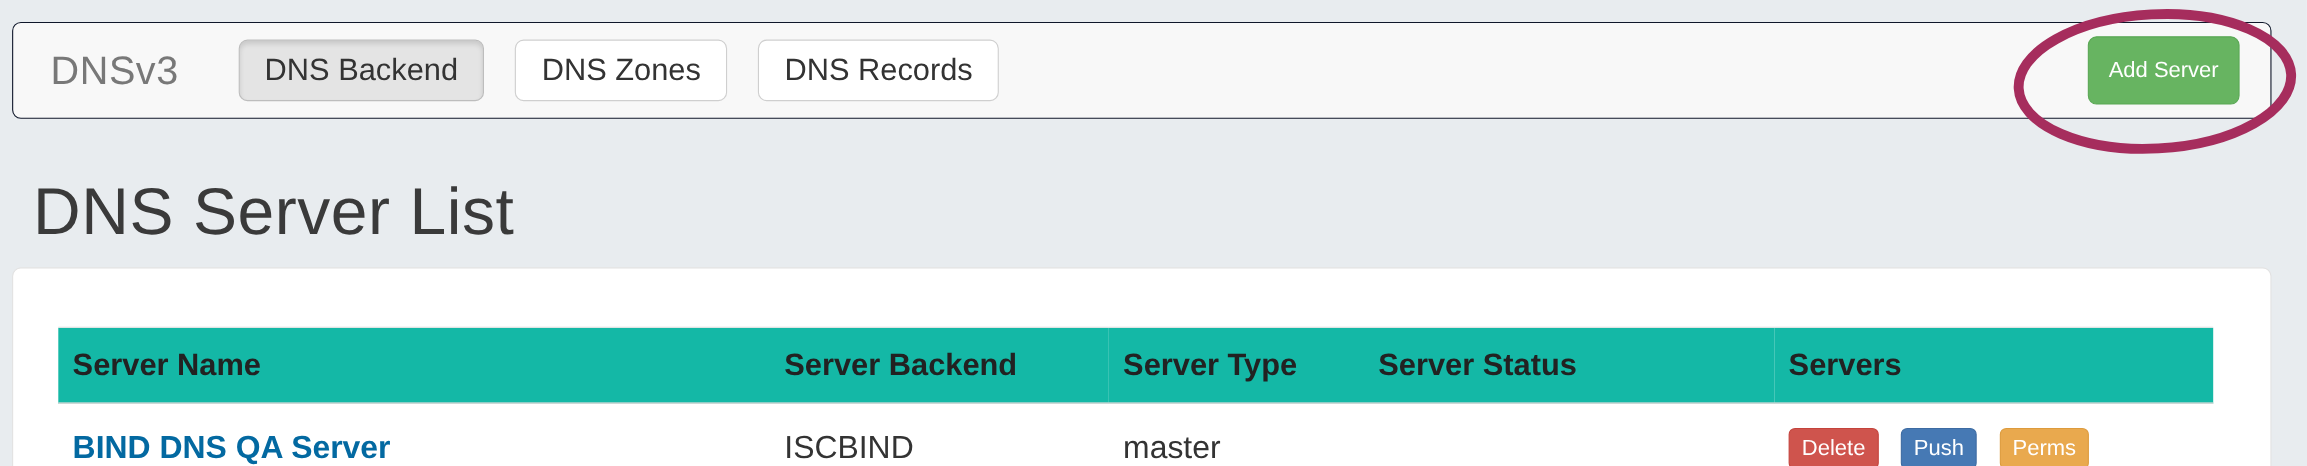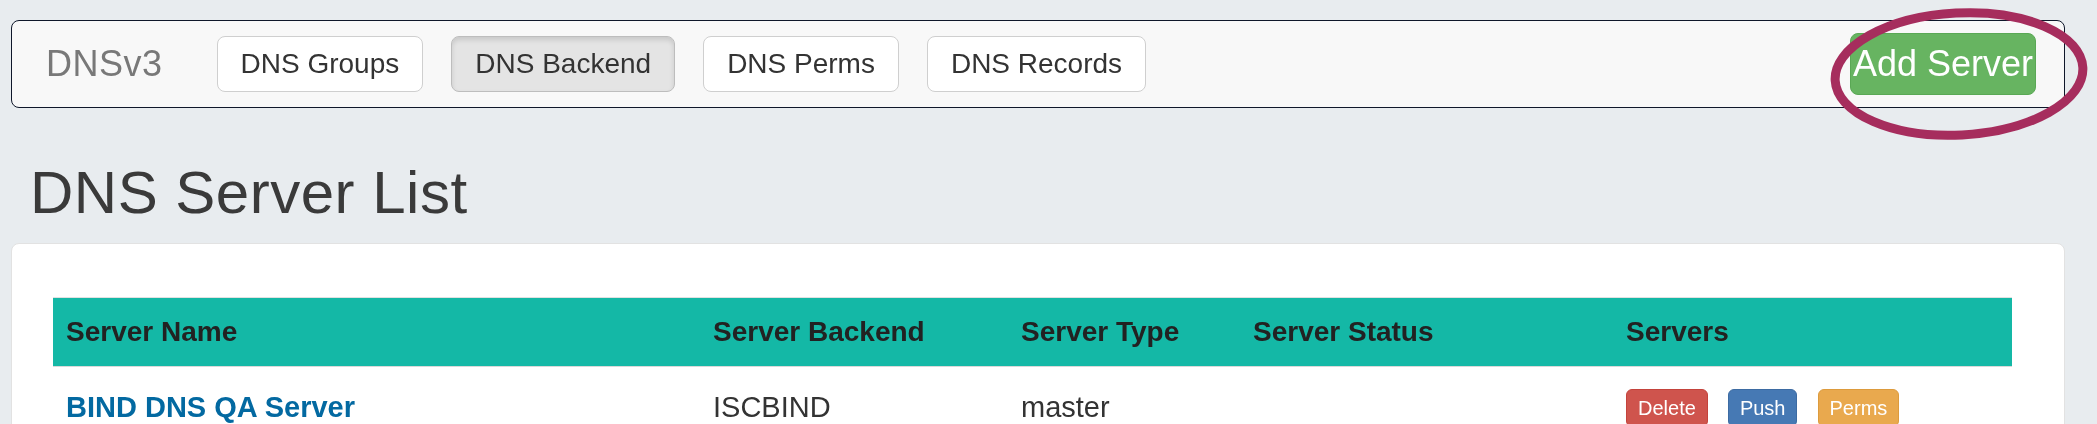--- a/index.html
+++ b/index.html
@@ -44,26 +44,26 @@
     white-space: nowrap;
   }
   .nav-btn.active {
     background: #e4e4e4;
     border-color: #bdbdbd;
     box-shadow: inset 0 3px 5px rgba(0,0,0,0.12);
   }
   .btn-add {
     margin-left: auto;
     height: 62px;
-    padding: 0 2px;
+    padding: 0 18px;
     background: #67b461;
     border: 1px solid #5aa855;
     border-radius: 8px;
     font-family: inherit;
-    font-size: 36px;
+    font-size: 20px;
     color: #ffffff;
     cursor: pointer;
     white-space: nowrap;
   }
 
   
   .annotation {
     position: absolute;
     left: 1826px; top: 4px;
     width: 266px; height: 140px;
@@ -138,23 +138,22 @@
   .act.primary { background: #4679b4; border: 1px solid #3d6ba2; }
   .act.warning { background: #e9a94e; border: 1px solid #dd9b3d; }
 </style>
 </head>
 <body>
 
 <div class="page">
 
   <nav class="navbar">
     <span class="brand">DNSv3</span>
-    <button class="nav-btn">DNS Groups</button>
     <button class="nav-btn active">DNS Backend</button>
-    <button class="nav-btn">DNS Perms</button>
+    <button class="nav-btn">DNS Zones</button>
     <button class="nav-btn">DNS Records</button>
     <button class="btn-add">Add Server</button>
   </nav>
 
   <svg class="annotation" viewBox="0 0 266 140">
     <ellipse cx="133" cy="70" rx="124" ry="61" fill="none" stroke="#a62d5d" stroke-width="9" transform="rotate(-3 133 70)"></ellipse>
   </svg>
 
   <h1 class="page-title">DNS Server List</h1>
 

